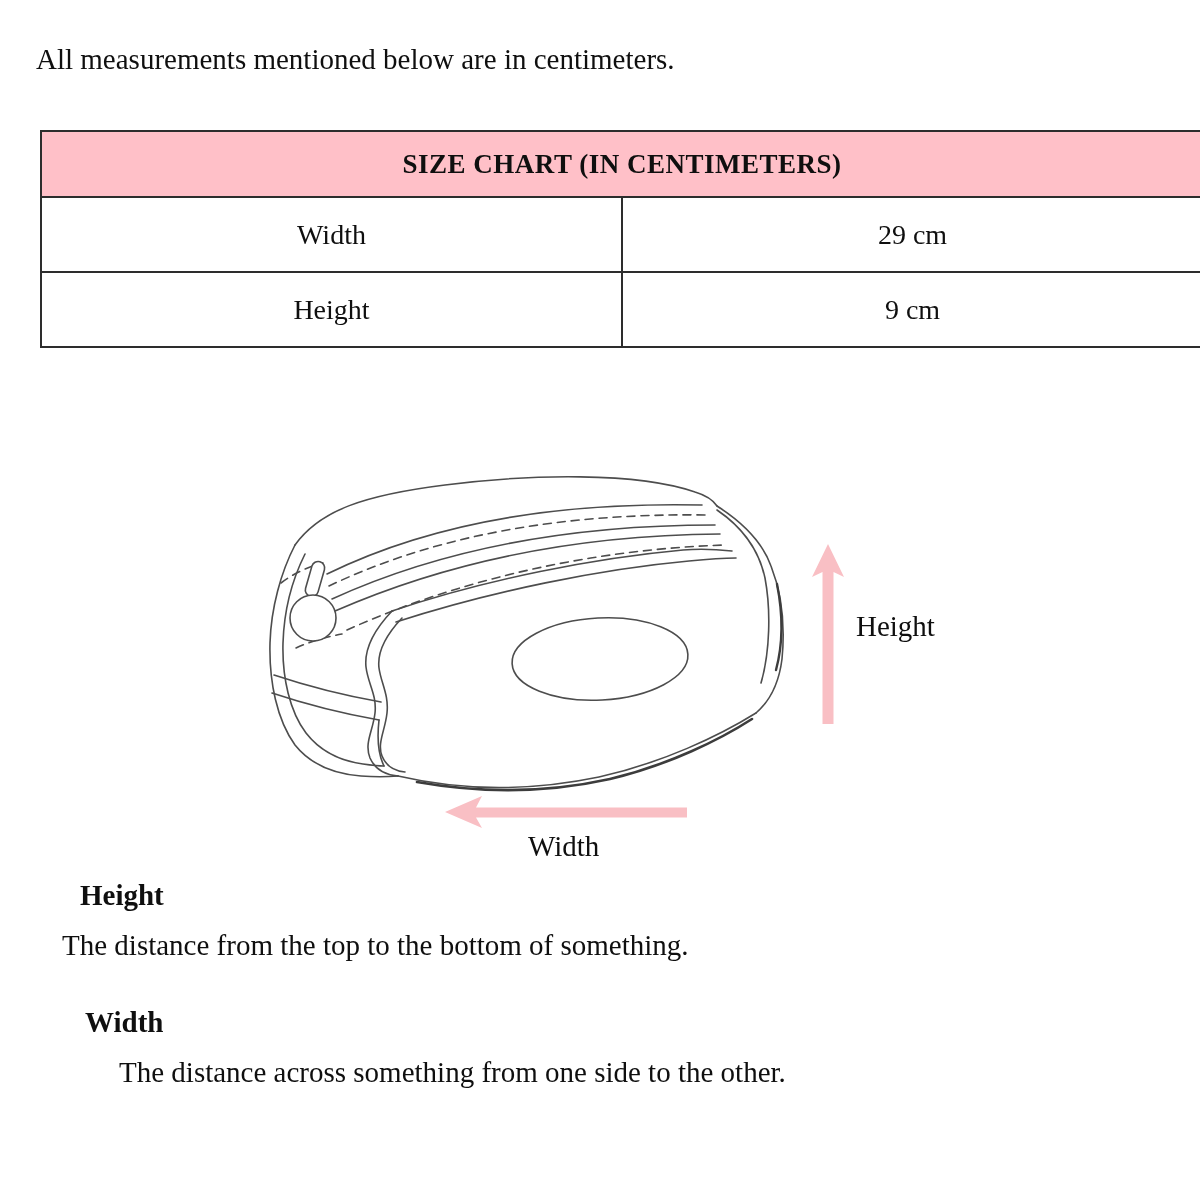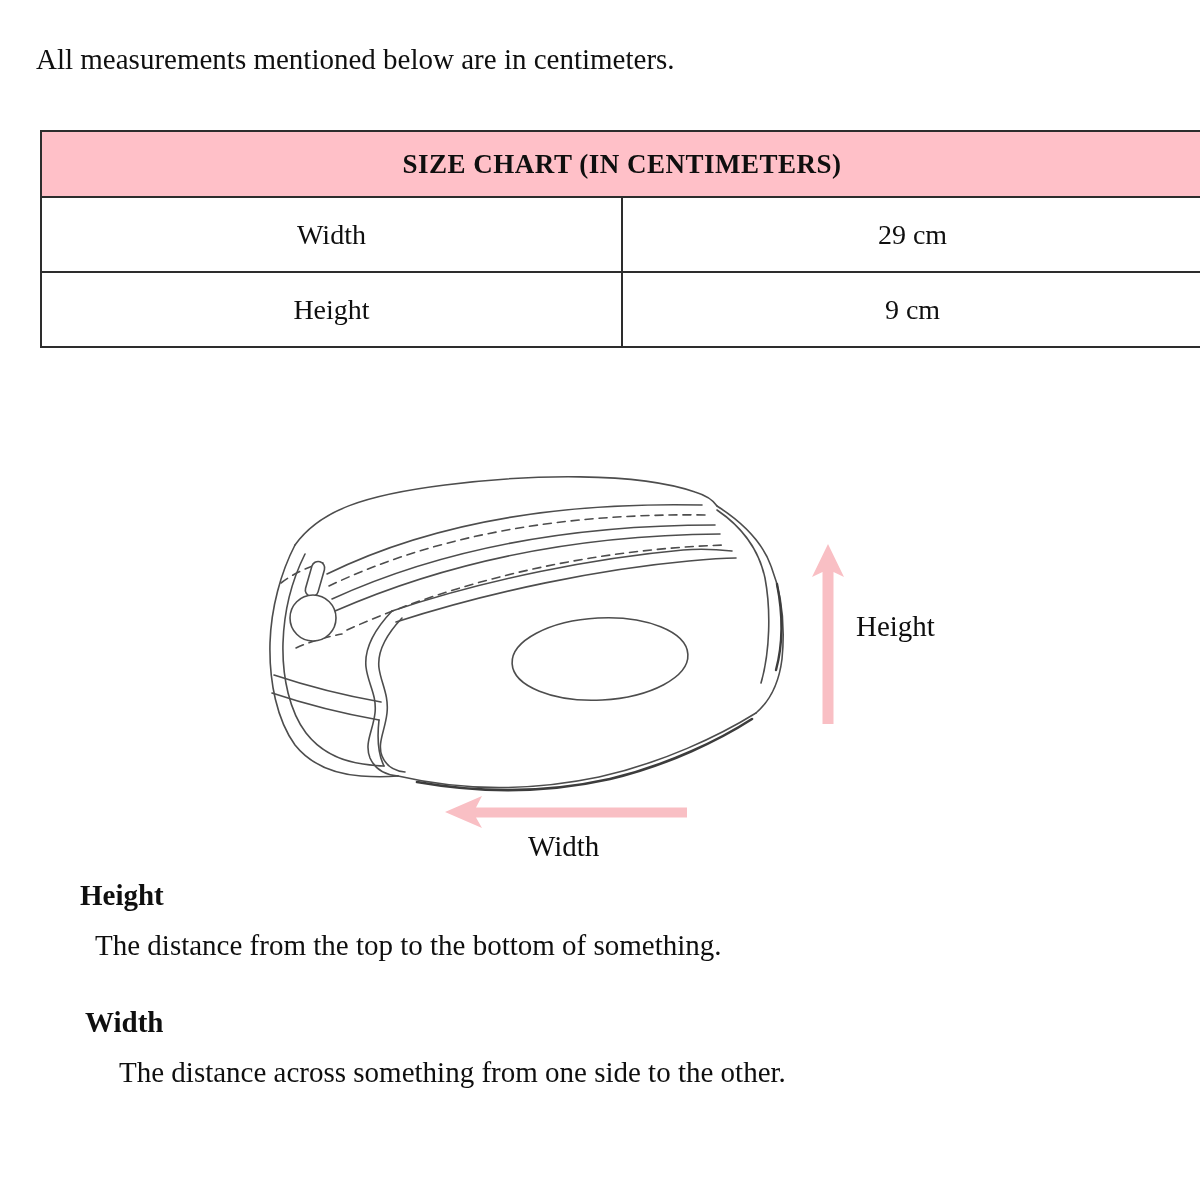--- a/index.html
+++ b/index.html
@@ -74,21 +74,21 @@
     font-size: 29px;
     font-weight: bold;
     white-space: nowrap;
   }
   .def-text {
     position: absolute;
     font-size: 29px;
     white-space: nowrap;
   }
   .term-1 { left: 80px; top: 879px; }
-  .text-1 { left: 95px; top: 929px; text-align: center; }
+  .text-1 { left: 62px; top: 929px; text-align: center; }
   .term-2 { left: 85px; top: 1006px; }
   .text-2 { left: 80px; top: 1056px; margin-left: 39px; }
 </style>
 </head>
 <body>
 
 <div class="page">
 
   <div class="intro">All measurements mentioned below are in centimeters.</div>
 

